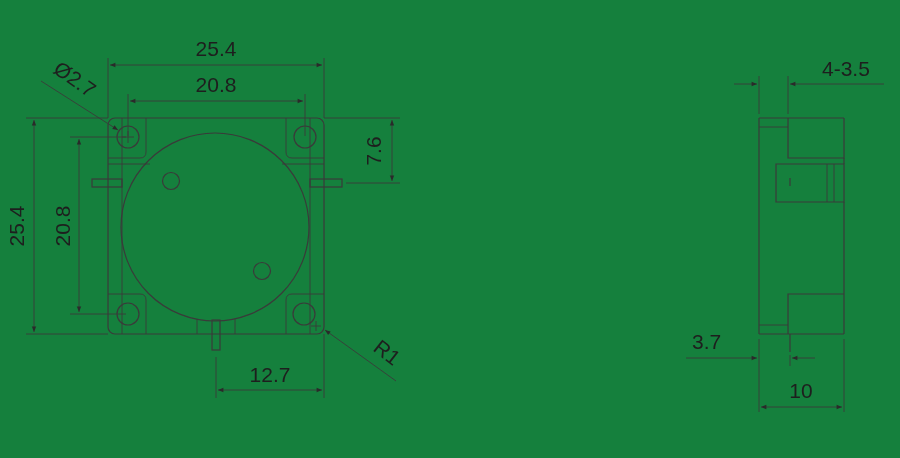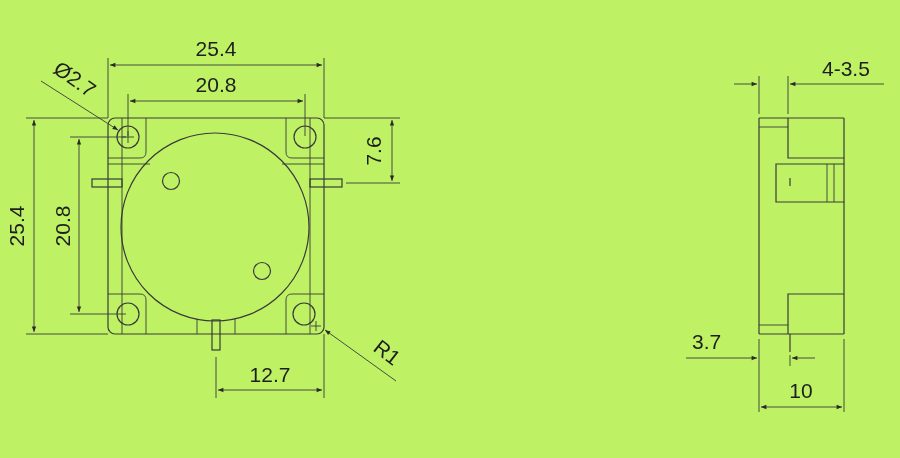--- a/index.html
+++ b/index.html
@@ -1,16 +1,16 @@
 <!DOCTYPE html>
 <html><head>
 <meta charset="utf-8">
 <style>
   html, body { margin: 0; padding: 0; background: #ffffff; }
-  #canvas { position: relative; width: 900px; height: 458px; background: #bef264; overflow: hidden; }
+  #canvas { position: relative; width: 900px; height: 458px; background: #15803d; overflow: hidden; }
   svg { position: absolute; left: 0; top: 0; }
   .ln { stroke: #3a3a3a; stroke-width: 1.2; fill: none; }
   .thin { stroke: #3a3a3a; stroke-width: 0.9; fill: none; }
   .lbl { font-family: "Liberation Sans", sans-serif; font-size: 21px; fill: #1e1e1e; }
 </style>
 </head>
 <body>
 
 <div id="canvas">
 <svg width="900" height="458" viewBox="0 0 900 458">

